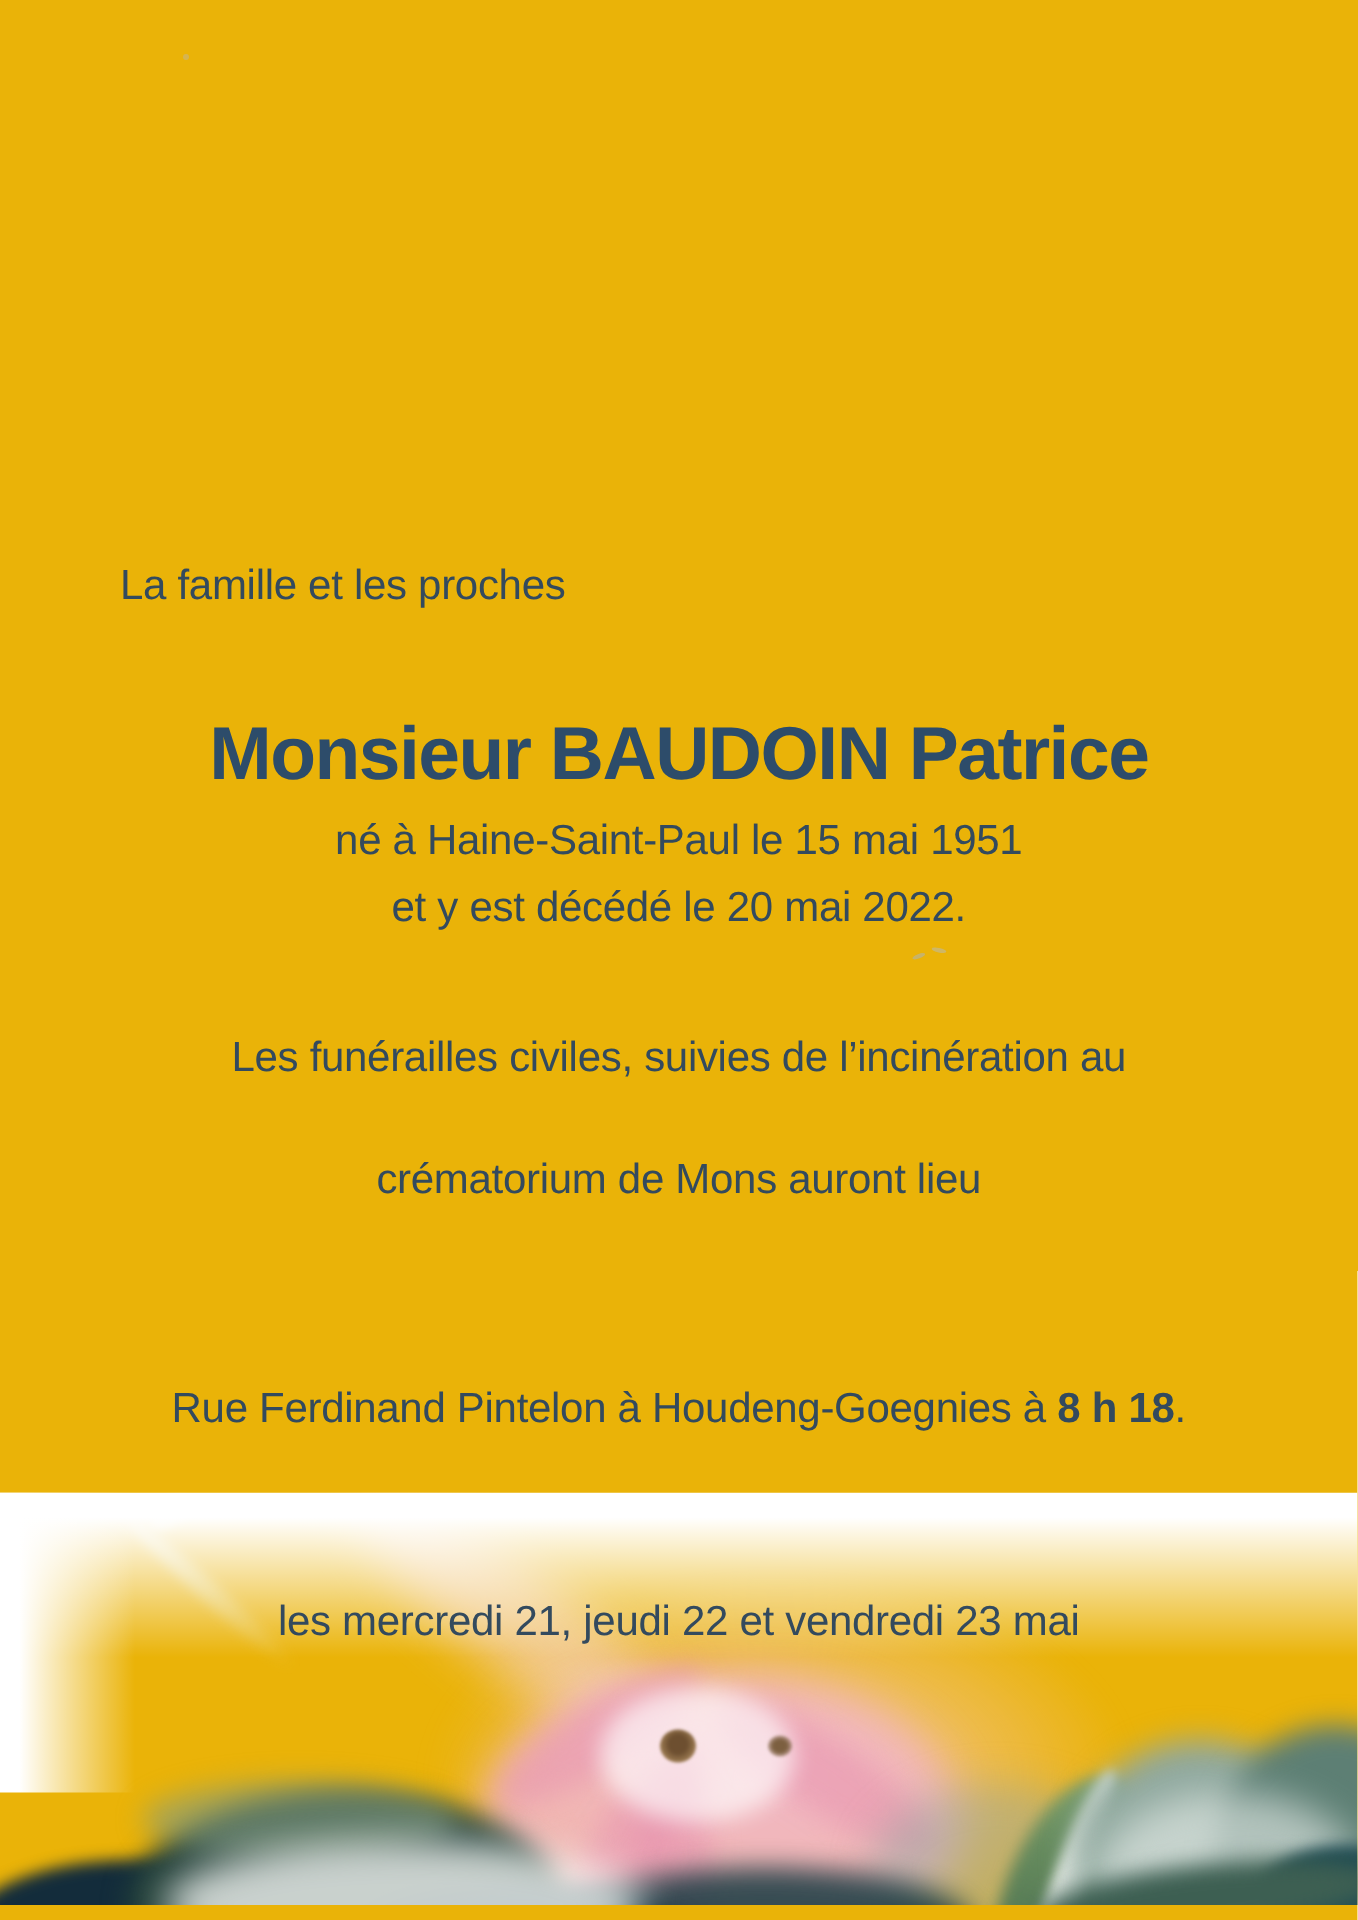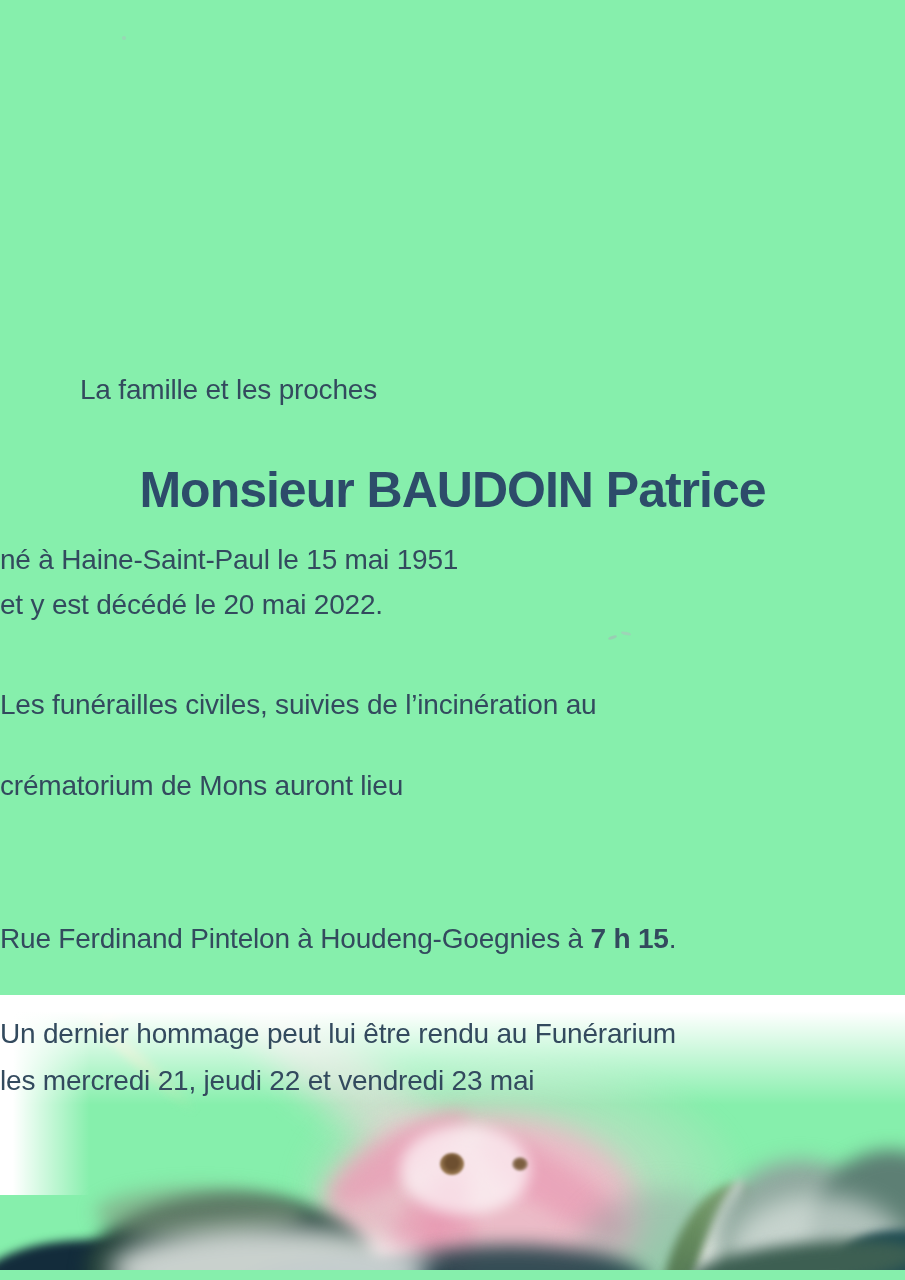--- a/index.html
+++ b/index.html
@@ -1,43 +1,45 @@
 <!DOCTYPE html>
 <html><head>
 <meta charset="utf-8">
 <style>
   * { margin:0; padding:0; box-sizing:border-box; }
   html,body { background:#ffffff; }
   .page {
     position:relative;
     width:905px; height:1280px;
-    background:#86efac;
+    background:#eab308;
     overflow:hidden;
     font-family:"Liberation Sans", sans-serif;
     color:#334a5e;
   }
   .line {
     position:absolute;
     left:0; width:905px;
+    text-align:center;
     font-size:28px;
     letter-spacing:-0.2px;
     white-space:nowrap;
     z-index:3;
   }
   .line.left { text-align:left; padding-left:80px; }
   .line b, .line.bold { font-weight:700; }
   .name-line {
     position:absolute;
     left:0; width:905px;
     text-align:center;
     font-size:50px;
     letter-spacing:-1px;
     white-space:nowrap;
     color:#2d4c6a;
     z-index:3;
+    margin-top:12px;
   }
   
   .photo {
     position:absolute;
     left:0; top:995px;
     width:905px; height:275px;
     overflow:hidden;
     z-index:1;
   }
   .photo .sh { position:absolute; border-radius:50%; }
@@ -105,23 +107,22 @@
   <p class="line left" style="top:374px">La famille et les proches</p>
 
   <h1 class="name-line" style="top:461px">Monsieur BAUDOIN Patrice</h1>
 
   <p class="line" style="top:544px">né à Haine-Saint-Paul le 15 mai 1951</p>
   <p class="line" style="top:589px">et y est décédé le 20 mai 2022.</p>
 
   <p class="line" style="top:689px">Les funérailles civiles, suivies de l’incinération au</p>
   <p class="line" style="top:770px">crématorium de Mons auront lieu</p>
 
-  <p class="line" style="top:923px"><span>Rue Ferdinand Pintelon à Houdeng-Goegnies à </span><b>7 h 15</b><span>.</span></p>
+  <p class="line" style="top:923px"><span>Rue Ferdinand Pintelon à Houdeng-Goegnies à </span><b>8 h 18</b><span>.</span></p>
 
-  <p class="line" style="top:1018px">Un dernier hommage peut lui être rendu au Funérarium</p>
   <p class="line" style="top:1065px">les mercredi 21, jeudi 22 et vendredi 23 mai</p>
 
   <div class="speck sp1"></div>
   <div class="speck sp2"></div>
   <div class="speck sp3"></div>
 
   <div class="photo">
     <div class="sh stalk"></div>
     <div class="sh bud"></div>
     <div class="sh pinkband"></div>

